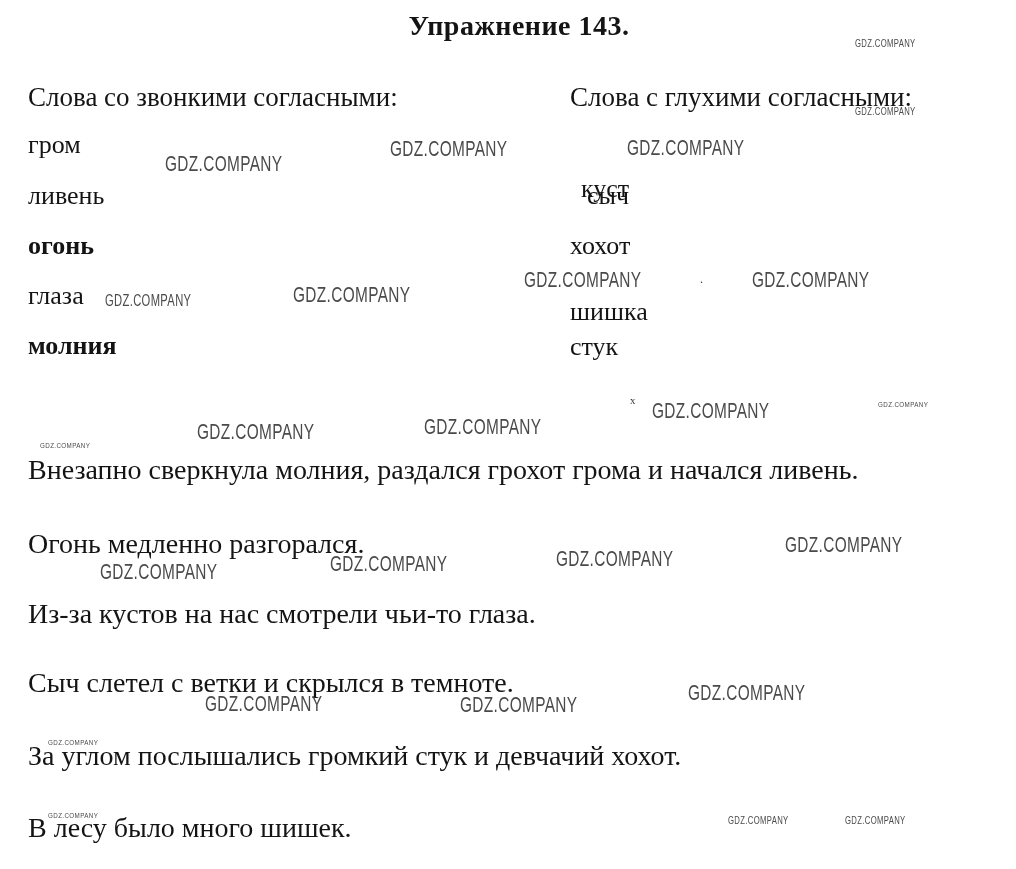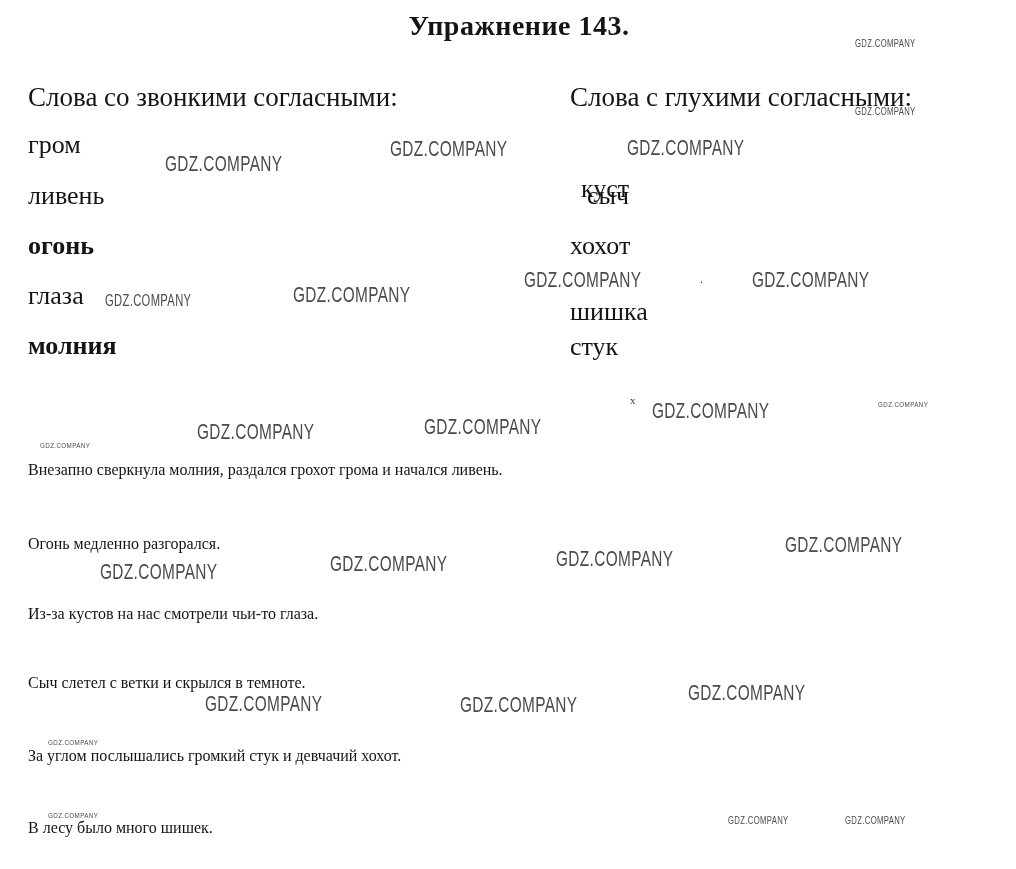--- a/index.html
+++ b/index.html
@@ -28,23 +28,22 @@
     font-size: 27px;
     white-space: nowrap;
   }
   .word {
     position: absolute;
     font-size: 26px;
     white-space: nowrap;
   }
   .sentence {
     position: absolute;
-    font-size: 16px;
+    font-size: 28px;
     white-space: nowrap;
-    margin-top: 7px;
   }
   .wm {
     position: absolute;
     font-family: "Liberation Sans", sans-serif;
     transform-origin: left top;
     white-space: nowrap;
     letter-spacing: 0.5px;
     color: #4a4a4a;
   }
   .wm-l  { font-size: 22px; transform: scaleX(0.70); }

